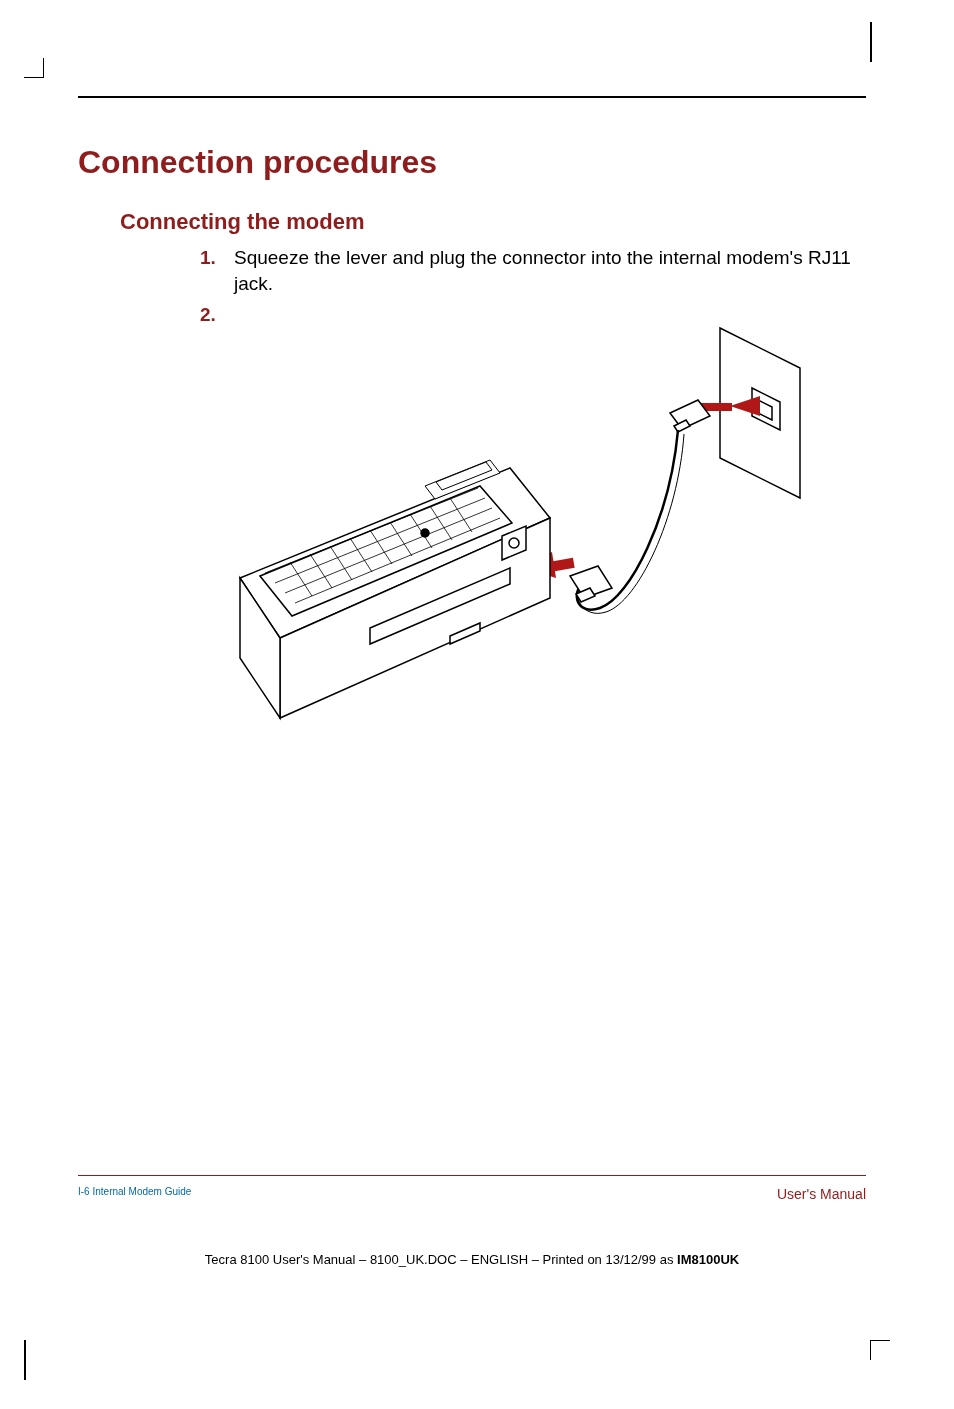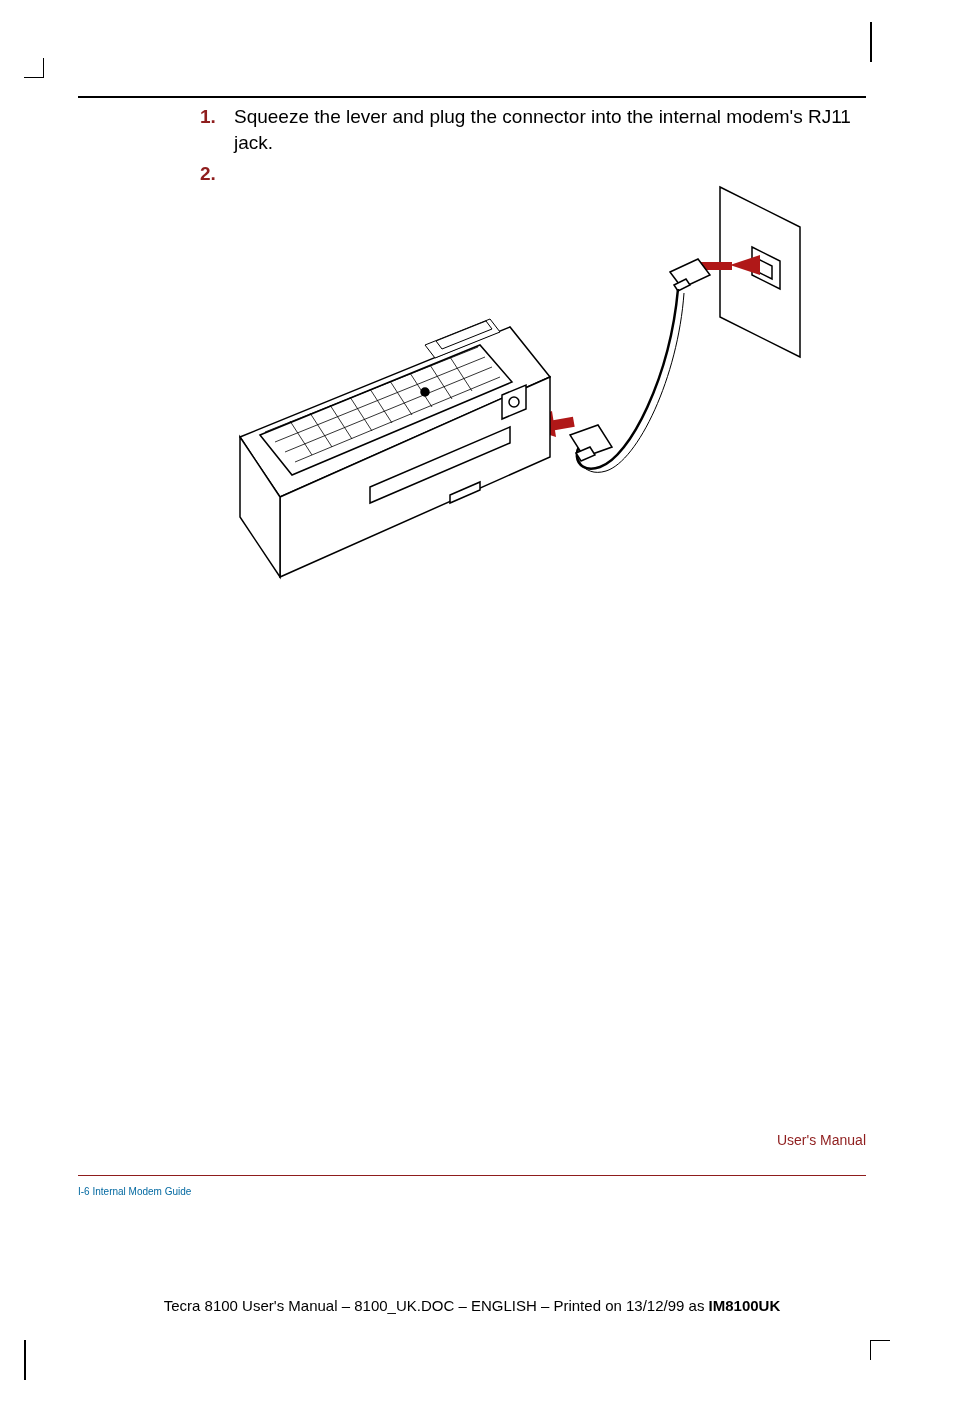--- a/index.html
+++ b/index.html
@@ -97,50 +97,51 @@
     position: absolute;
     left: 0;
     top: 1126px;
     font-size: 10px;
     color: #0369a1;
     text-align: center;
   }
   .footer-right {
     position: absolute;
     right: 0;
-    top: 1072px;
+    top: 1126px;
     font-size: 14px;
     color: #8f1d1d;
   }
   .imprint {
     position: absolute;
     left: 0;
     right: 0;
     top: 1192px;
     text-align: center;
-    font-size: 15px;
+    font-size: 13px;
     color: #000;
-    margin-top: 45px;
   }
   .imprint .bold { font-weight: bold; }
 </style>
 </head>
 <body>
 
 <div class="page">
   <div class="crop-tl"></div>
   <div class="crop-tr"></div>
   <div class="crop-bl"></div>
   <div class="crop-br"></div>
 
   <div class="content">
     <hr class="hr-top">
 
-
-
+    <h1 class="section">Connection procedures</h1>
+
+
+    <h2 class="sub">Connecting the modem</h2>
 
 
     <ol class="steps">
       <li>
         <span class="num">1.</span>
         <span>Squeeze the lever and plug the connector into the internal modem's RJ11 jack.</span>
       </li>
       <li>
         <span class="num">2.</span>
       </li>

